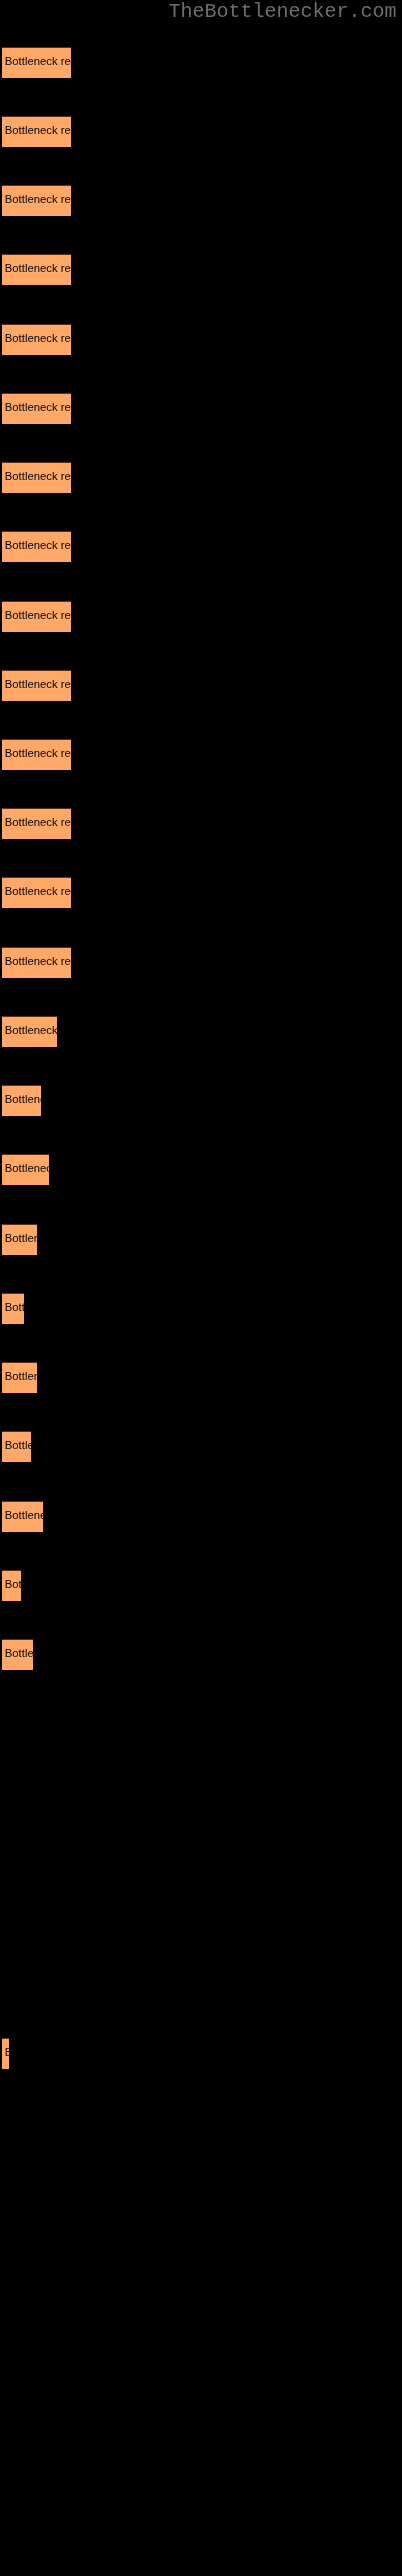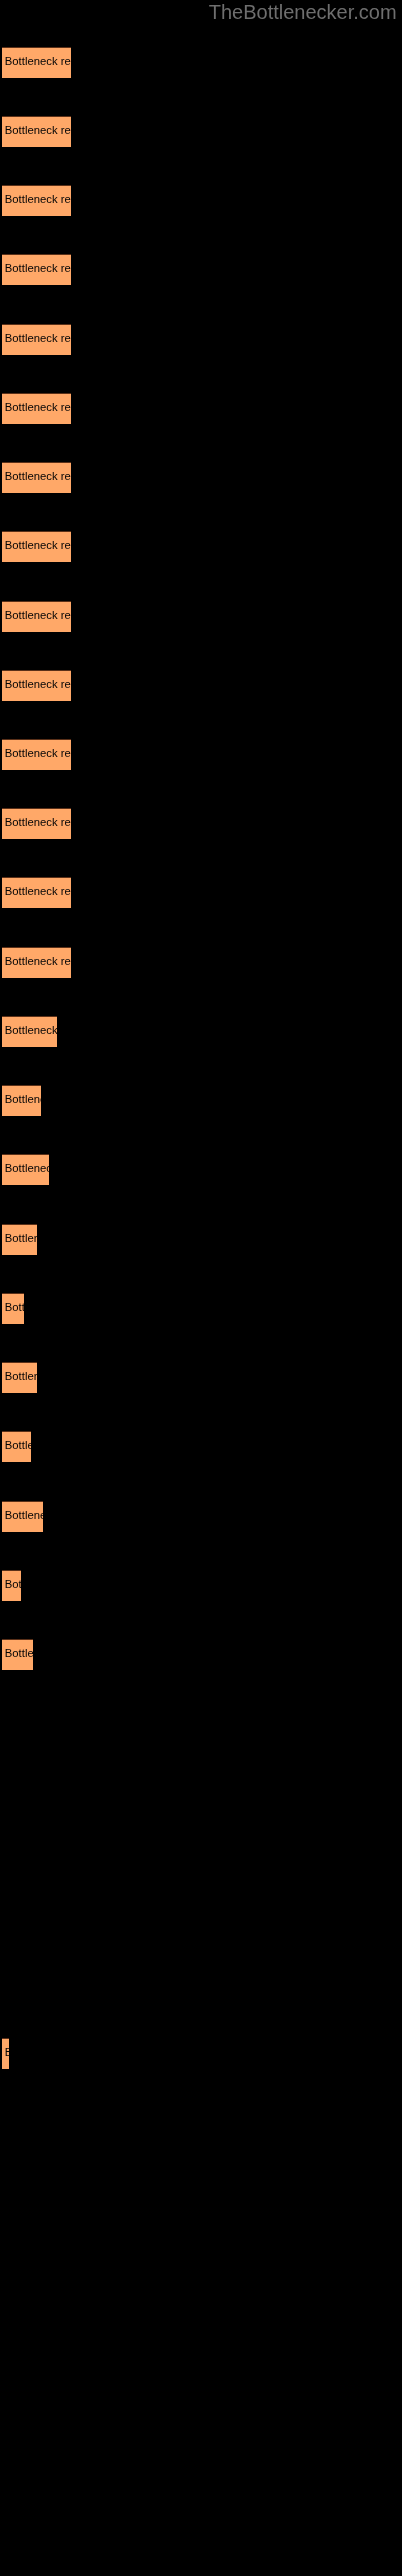--- a/index.html
+++ b/index.html
@@ -19,21 +19,21 @@
     position: absolute;
     top: 0px;
     left: 0px;
     width: 403px;
     text-align: right;
     padding-right: 6.4px;
     box-sizing: border-box;
     color: #6e6e6e;
     font-size: 20px;
     line-height: 24px;
-    font-family: Liberation Sans, sans-serif;
+    font-family: Liberation Mono, monospace;
     white-space: nowrap;
     letter-spacing: 0px;
   }
   #chart {
     position: absolute;
     top: 0;
     left: 0;
     width: 403px;
     height: 2576px;
   }

